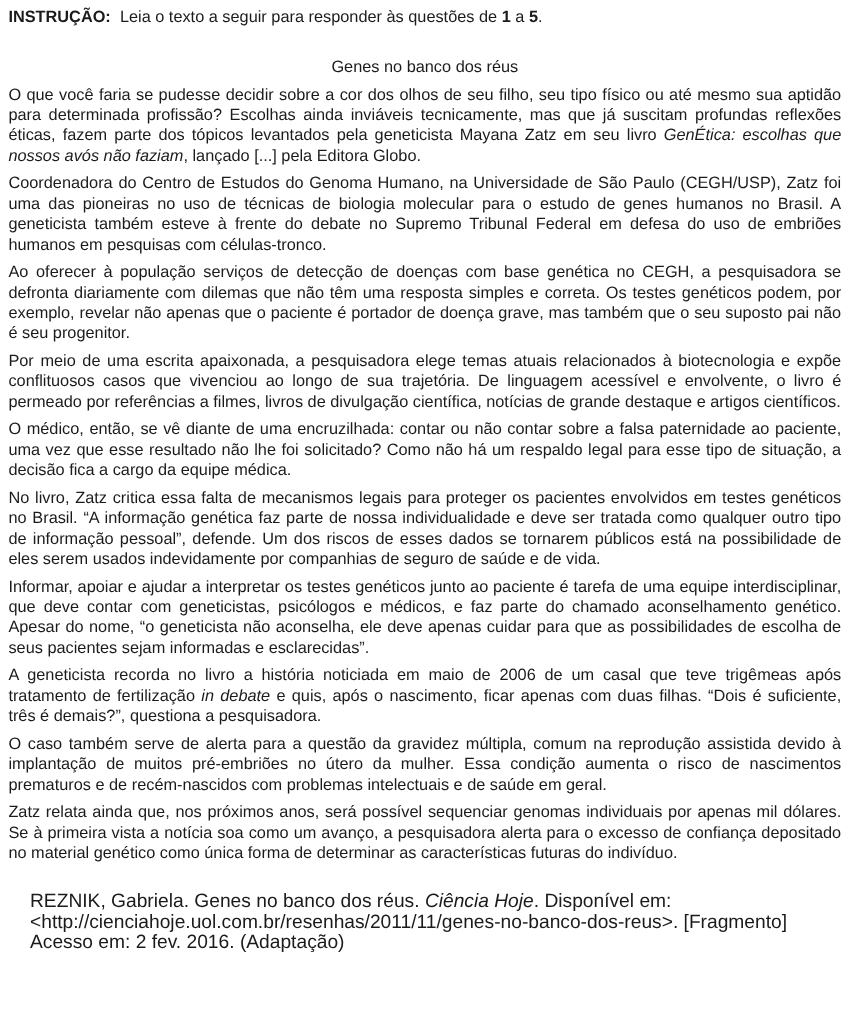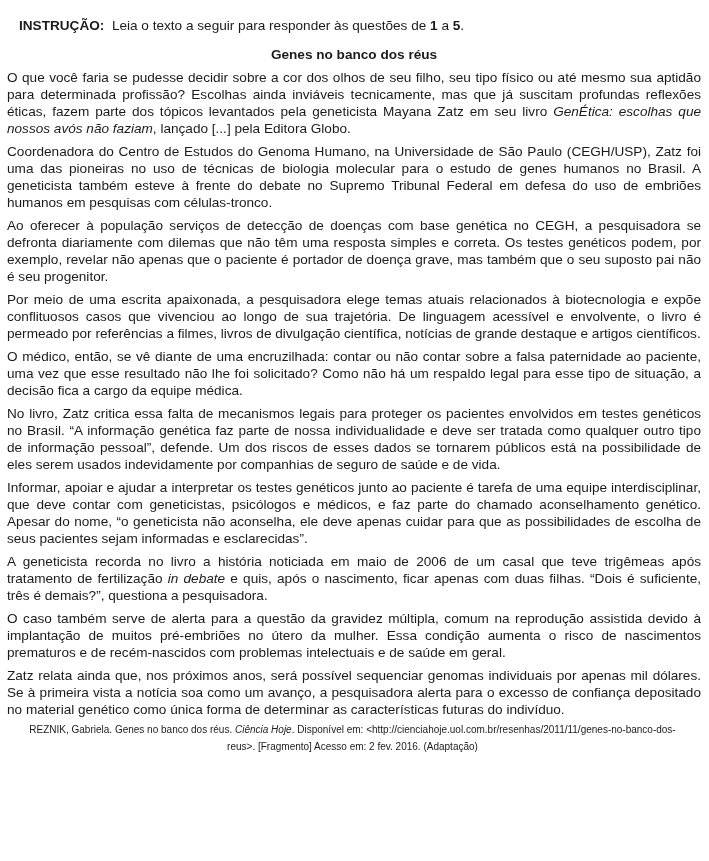--- a/index.html
+++ b/index.html
@@ -15,44 +15,44 @@
     color: #1b1b1b;
     -webkit-font-smoothing: antialiased;
   }
   .page {
     box-sizing: border-box;
     width: 709px;
     height: 861px;
     padding: 5px 8px 0 7px;
   }
   .instruction {
-    margin: 12px;
+    margin: 0;
     font-size: 13.6px;
     line-height: 17px;
     text-align: left;
   }
   .doc-title {
-    margin: 7px 0 0 0;
+    margin: 25px 0 0 0;
     font-size: 13.6px;
     line-height: 17px;
-    font-weight: bold;
+    font-weight: normal;
     text-align: center;
   }
   .body-text p.para {
     margin: 6px 0 0 0;
     font-size: 13.6px;
     line-height: 17px;
     text-align: justify;
     text-justify: inter-word;
   }
   .citation {
-    margin: 3px 21px 0 18px;
-    font-size: 10px;
+    margin: 24px 21px 0 18px;
+    font-size: 16px;
     line-height: 17px;
-    text-align: center;
+    text-align: left;
   }
   .seg-normal { font-weight: normal; font-style: normal; }
   .seg-bold   { font-weight: bold; }
   .seg-italic { font-style: italic; }
 </style>
 </head>
 <body>
 
 <div class="page">
   <p class="instruction"><span class="seg-bold">INSTRUÇÃO:</span><span class="seg-normal">&nbsp; Leia o texto a seguir para responder às questões de </span><span class="seg-bold">1</span><span class="seg-normal"> a </span><span class="seg-bold">5</span><span class="seg-normal">.</span></p>

